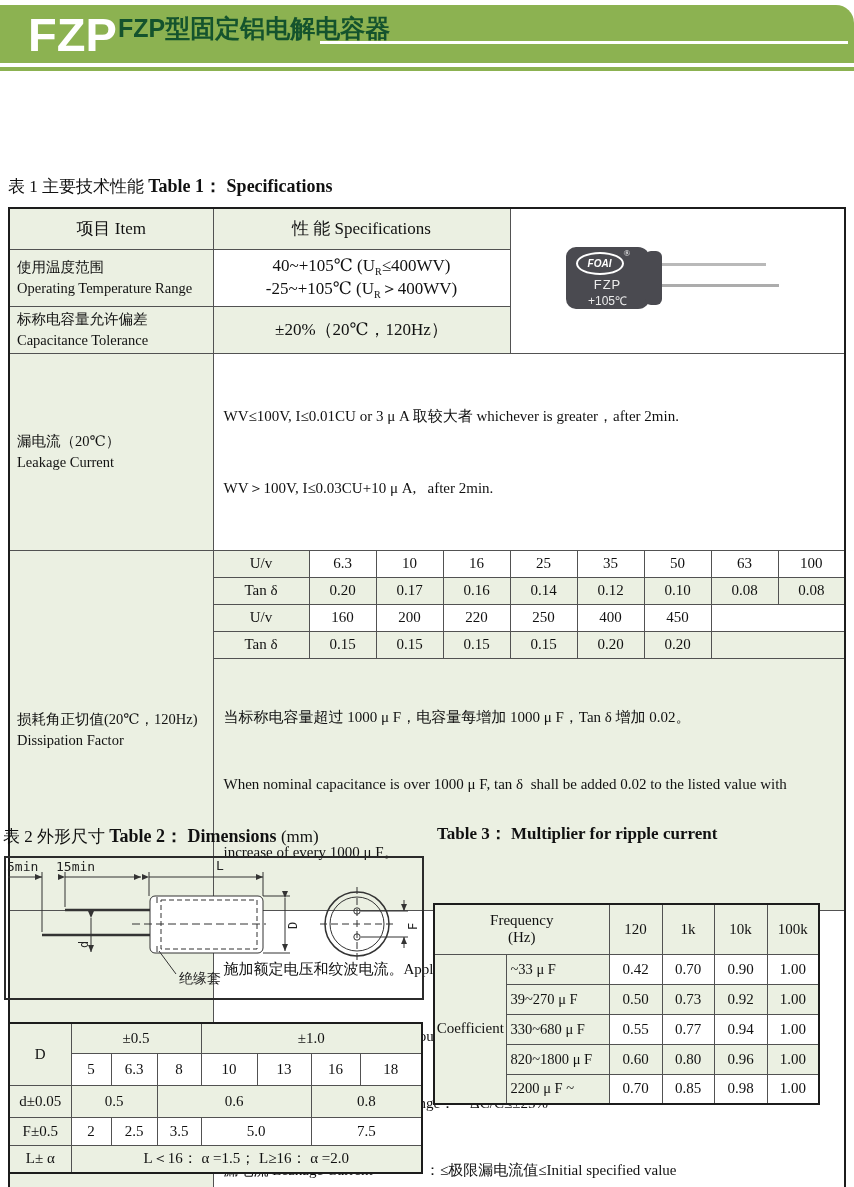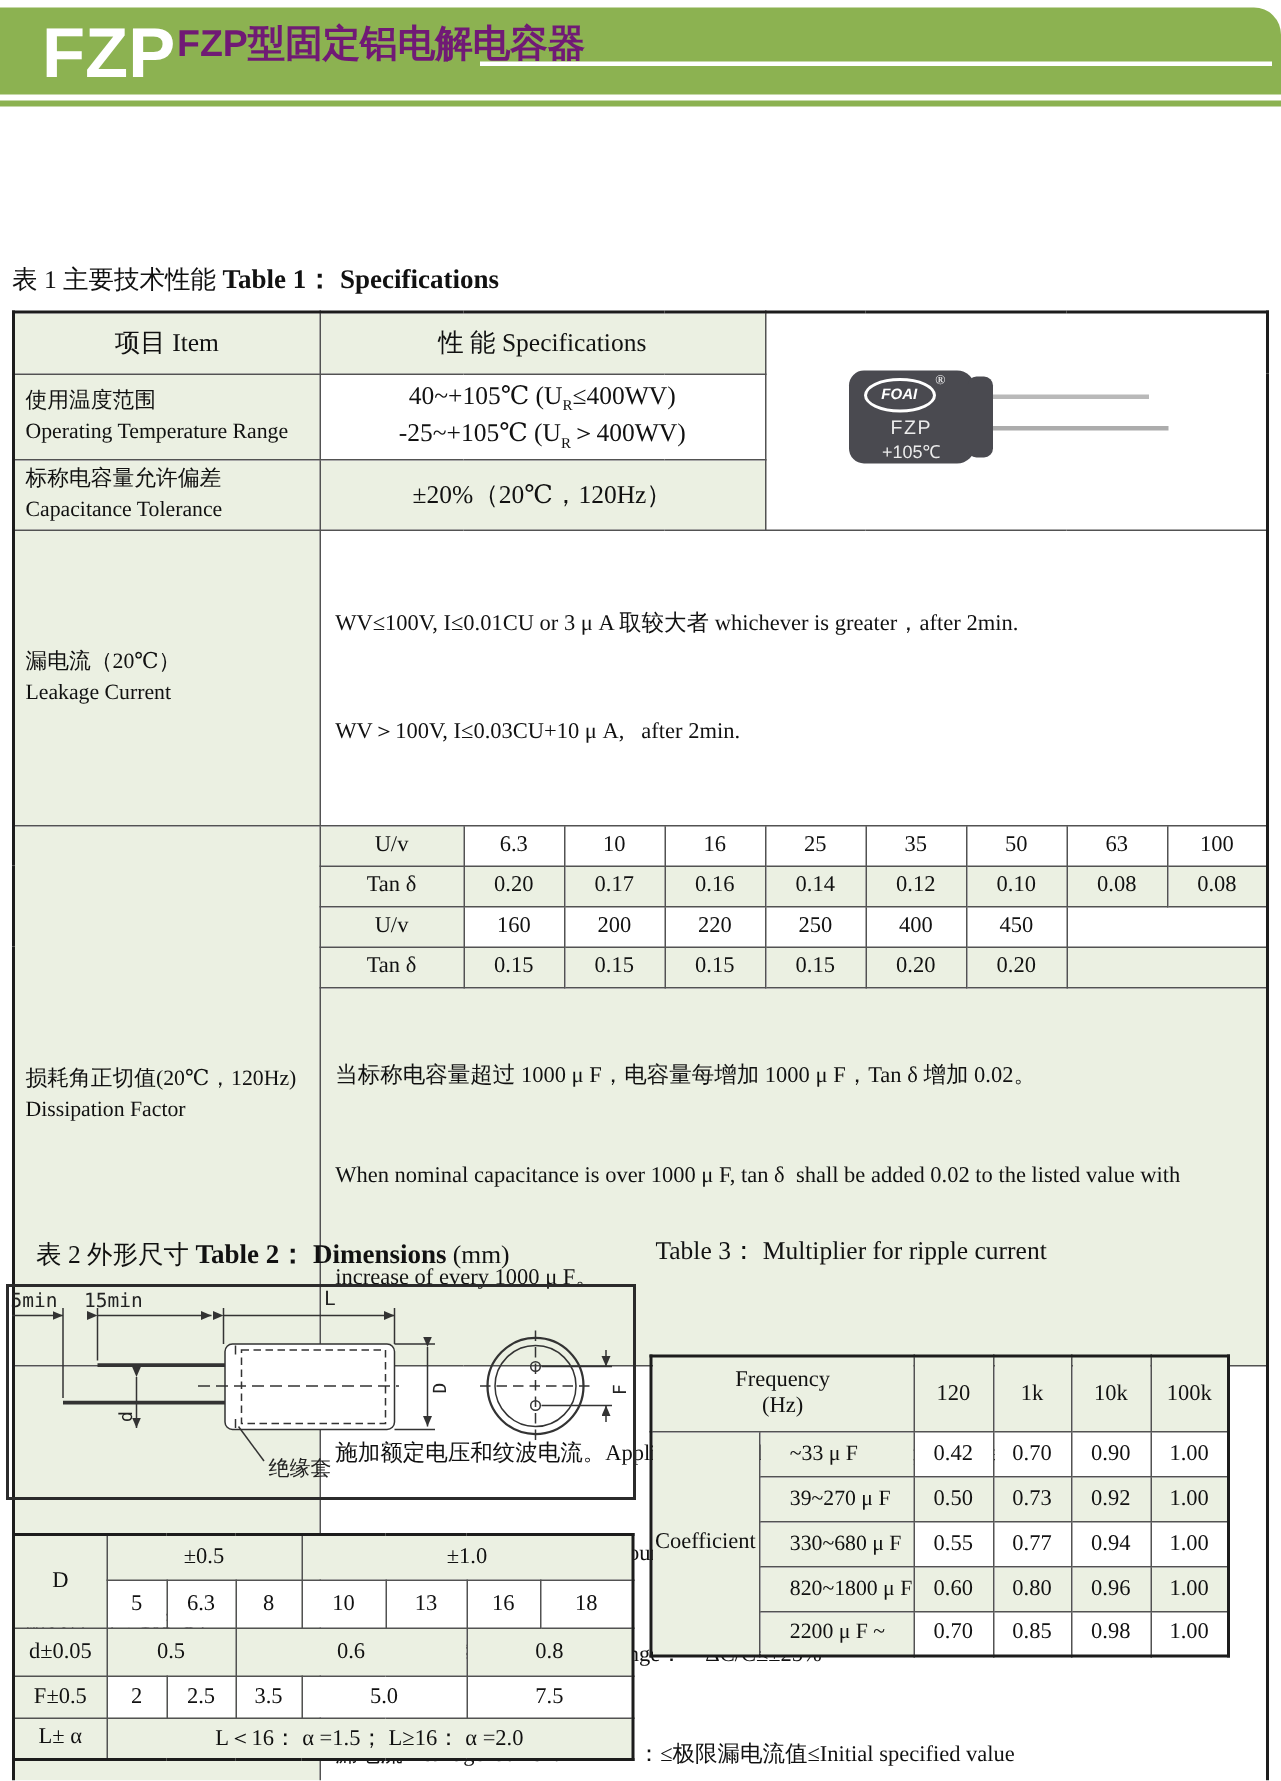--- a/index.html
+++ b/index.html
@@ -5,21 +5,21 @@
   html,body { margin:0; padding:0; background:#fff; }
   .page { position:relative; width:854px; height:1187px; background:#fff; overflow:hidden;
           font-family:"Liberation Serif","DejaVu Serif",serif; color:#111; }
 
   
   .banner { position:absolute; left:0; top:5px; width:854px; height:58px;
             background:#8cb251; border-radius:0 18px 0 0;
             font-family:"Liberation Sans","DejaVu Sans",sans-serif; }
   .logo { position:absolute; left:28px; top:6px; font-size:47px; font-weight:900;
           color:#fff; letter-spacing:0px; line-height:48px; }
-  .title-cn { position:absolute; left:118px; top:7px; font-size:25px; font-weight:bold; color:#701a75; }
+  .title-cn { position:absolute; left:118px; top:7px; font-size:25px; font-weight:bold; color:#14532d; }
   .title-rule { position:absolute; left:320px; top:36px; width:528px; height:3px; background:#fff; }
   .title-en { position:absolute; left:118px; top:41px; font-size:15px; font-weight:bold; color:#fff; }
   .banner-strip { position:absolute; left:0; top:67px; width:854px; height:4px; background:#8cb251; }
 
   
   .intro { position:absolute; left:10px; top:100px; width:836px; font-size:17px; line-height:25px; }
 
   .cap1 { position:absolute; left:8px; top:174px; font-size:17px; }
   .cap1 b { font-size:18px; }
 
@@ -50,34 +50,34 @@
   .poval { position:absolute; left:65px; top:41px; width:44px; height:19px; border:2px solid #fff;
            border-radius:50%; color:#fff; font-family:"Liberation Sans",sans-serif;
            font-weight:bold; font-style:italic; font-size:10px; line-height:19px; text-align:center; }
   .preg  { position:absolute; left:113px; top:37px; color:#fff; font-size:9px; }
   .pfzp  { position:absolute; left:55px; top:66px; width:84px; text-align:center; color:#ececec;
            font-family:"Liberation Sans",sans-serif; font-size:13px; letter-spacing:1px; }
   .ptemp { position:absolute; left:55px; top:81px; width:84px; text-align:center; color:#ececec;
            font-family:"Liberation Sans",sans-serif; font-size:12px; }
 
   
-  .cap2 { position:absolute; left:24px; top:824px; font-size:17px; }
+  .cap2 { position:absolute; left:3px; top:824px; font-size:17px; }
   .cap2 b { font-size:18px; }
   .diagram { position:absolute; left:4px; top:856px; }
   .t2 { position:absolute; left:8px; top:1022px; width:413px; }
   .t2 td { font-size:16px;margin-left:15px; }
   .t2 td.lab2 { font-size:15px; }
 
   
   .cap3 { position:absolute; left:437px; top:818px; }
   .cap3 .c1 { font-size:16px; }
-  .cap3 .c2 { font-size:17px; font-weight:normal; margin-top:4px; }
+  .cap3 .c2 { font-size:17px; font-weight:bold; margin-top:4px; }
   .cap3 .c3 { font-size:16px; }
   .t3 { position:absolute; left:433px; top:903px; width:385px; }
-  .t3 td.rng { text-align:left; padding-left:20px; font-size:14.5px; }
+  .t3 td.rng { text-align:left; padding-left:4px; font-size:14.5px; }
 </style>
 </head>
 <body>
 
 <div class="page">
 
   <div class="banner">
     <div class="logo">FZP</div>
     <div class="title-cn">FZP型固定铝电解电容器</div>
     <div class="title-rule"></div>

